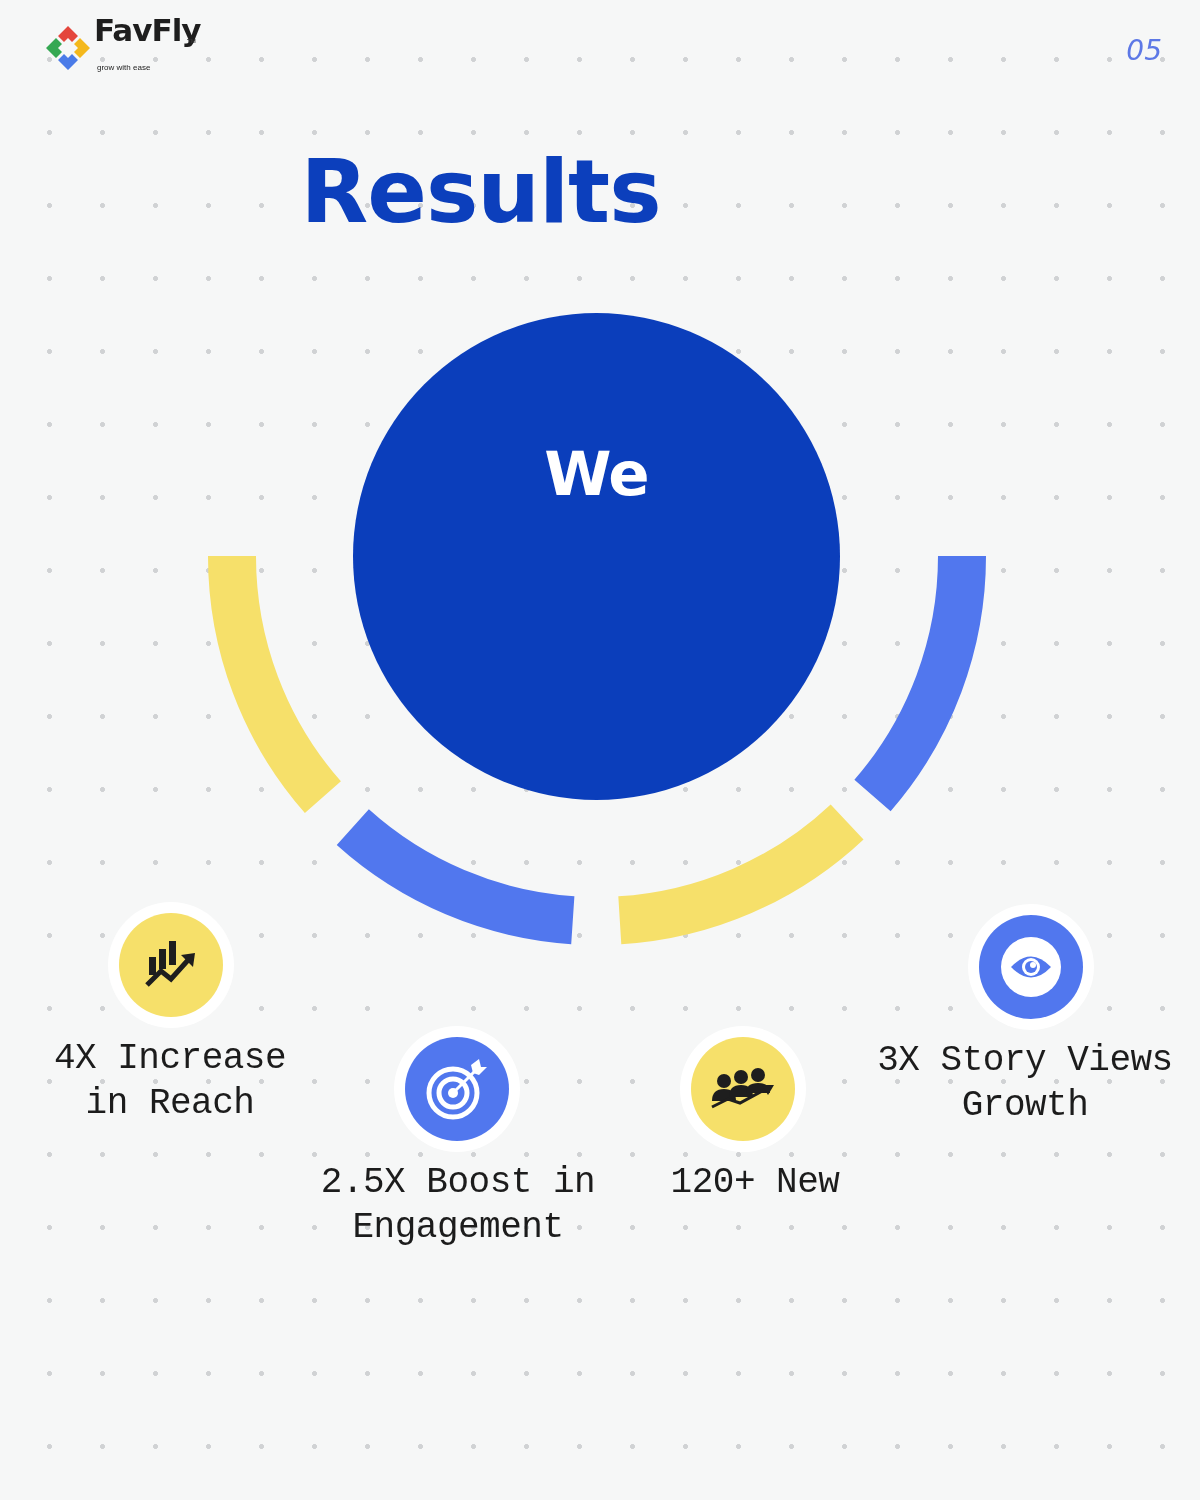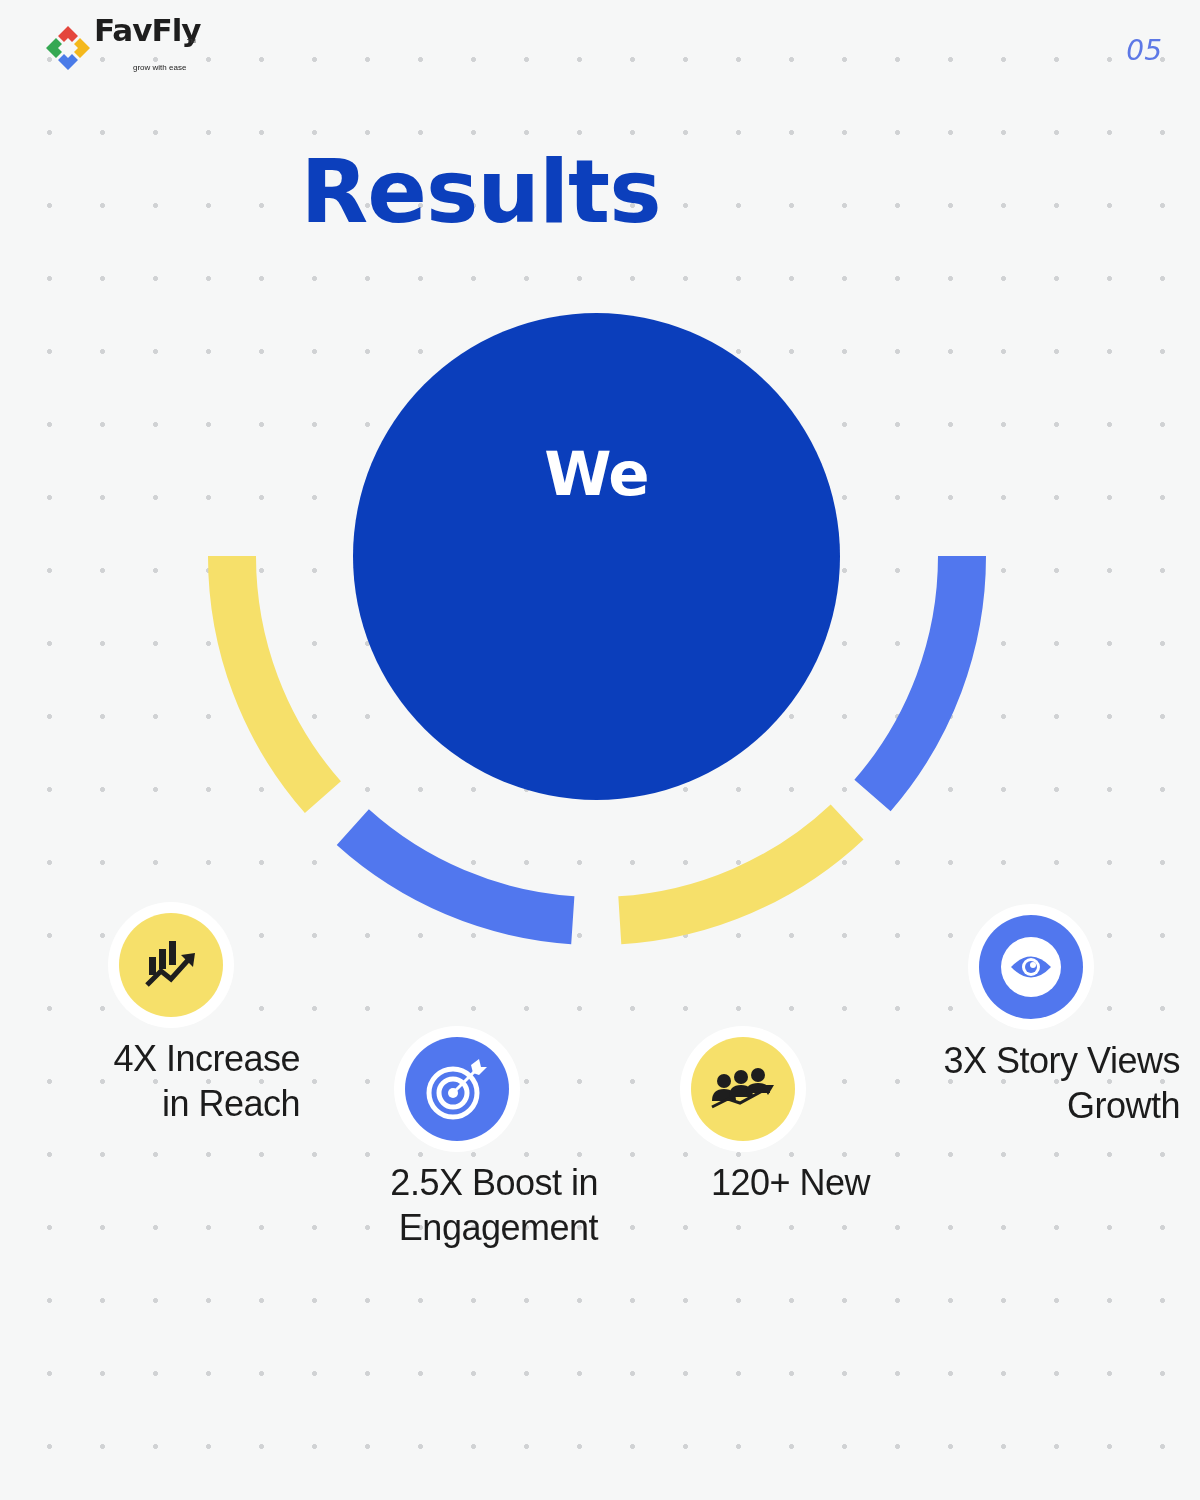--- a/index.html
+++ b/index.html
@@ -8,31 +8,31 @@
     background-color:#f6f7f7;
     background-image: radial-gradient(circle, #d0d2d4 2.2px, transparent 2.6px);
     background-size: 53px 73px;
     background-position: 23px 23px;
     font-family: "Liberation Sans", sans-serif;
   }
   .abs { position:absolute; }
   .logo { left:44px; top:24px; width:160px; height:52px; }
   .logo-text { left:94px; top:12px; font-size:31px; font-weight:700; color:#1e1e1e; letter-spacing:-1px; font-family:"DejaVu Sans", sans-serif; }
   .logo-tm { left:187px; top:38px; font-size:6px; font-weight:700; color:#333; }
-  .logo-tag { left:97px; top:63px; font-size:8px; color:#222;margin-left:36px; }
+  .logo-tag { left:97px; top:63px; font-size:8px; color:#222; }
   .page-num { right:38px; top:34px; font-size:28px; color:#5d78e6; font-style:italic; font-family:"DejaVu Sans", sans-serif; font-weight:300;margin-left:25px; }
   .title { left:0; width:961px; top:140px; text-align:center; font-size:88px; font-weight:700; color:#0c3fbc; font-family:"DejaVu Sans", sans-serif; letter-spacing:-1px; }
   .hub { left:353px; top:313px; width:487px; height:487px; border-radius:50%; background:#0b3ebb; }
   .hub-text { left:353px; width:487px; text-align:center; color:#fff; font-weight:700; font-family:"DejaVu Sans", sans-serif; font-size:61px; letter-spacing:-1px; line-height:104px; top:422px; }
   .arcs { left:0; top:0; width:1200px; height:1500px; }
   .icon-wrap { width:126px; height:126px; border-radius:50%; background:#ffffff; display:flex; align-items:center; justify-content:center; }
   .icon-inner { width:104px; height:104px; border-radius:50%; display:flex; align-items:center; justify-content:center; }
   .yellow { background:#f6e06a; }
   .blue { background:#5177ee; }
-  .stat { text-align:right; color:#1c1c1c; font-size:36px; line-height:45px; font-family:Liberation Sans, sans-serif; letter-spacing:-0.5px; }
+  .stat { text-align:center; color:#1c1c1c; font-size:36px; line-height:45px; font-family:Liberation Mono, monospace; letter-spacing:-0.5px; }
 </style>
 </head>
 <body>
 
 <div class="abs logo">
   <svg width="48" height="48" viewBox="0 0 48 48" style="position:absolute;left:0;top:0;">
     <path d="M24 2 L34 12 L28 18 L24 14 L20 18 L14 12 Z" fill="#e4463c"></path>
     <path d="M46 24 L36 34 L30 28 L34 24 L30 20 L36 14 Z" fill="#f4b81c"></path>
     <path d="M24 46 L14 36 L20 30 L24 34 L28 30 L34 36 Z" fill="#4a7be8"></path>
     <path d="M2 24 L12 14 L18 20 L14 24 L18 28 L12 34 Z" fill="#35a853"></path>

